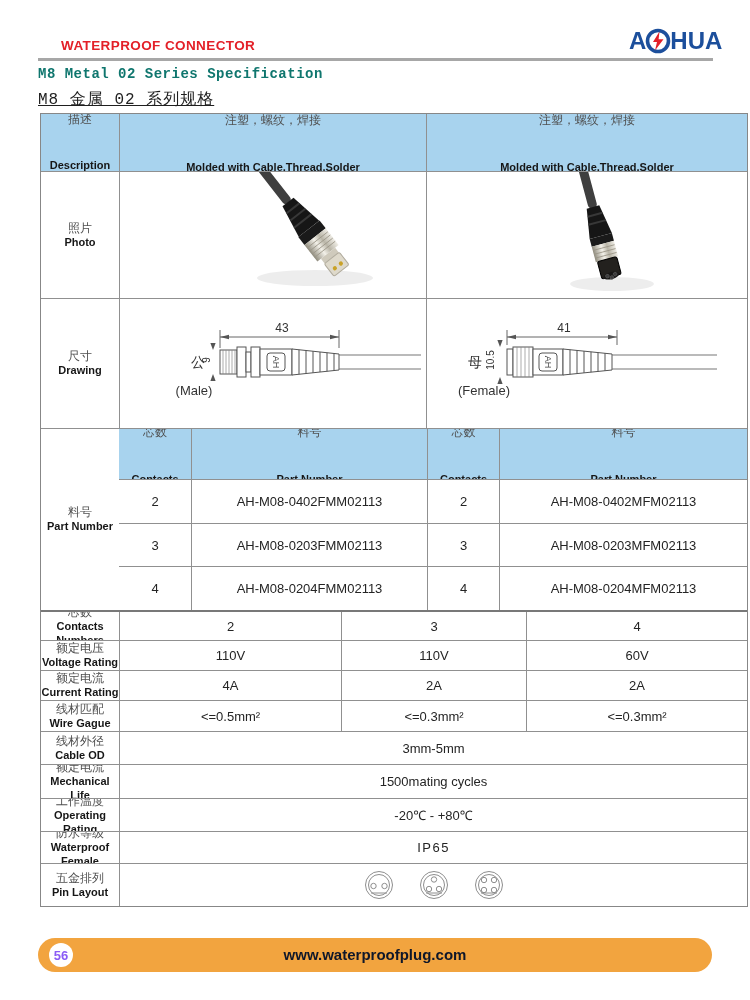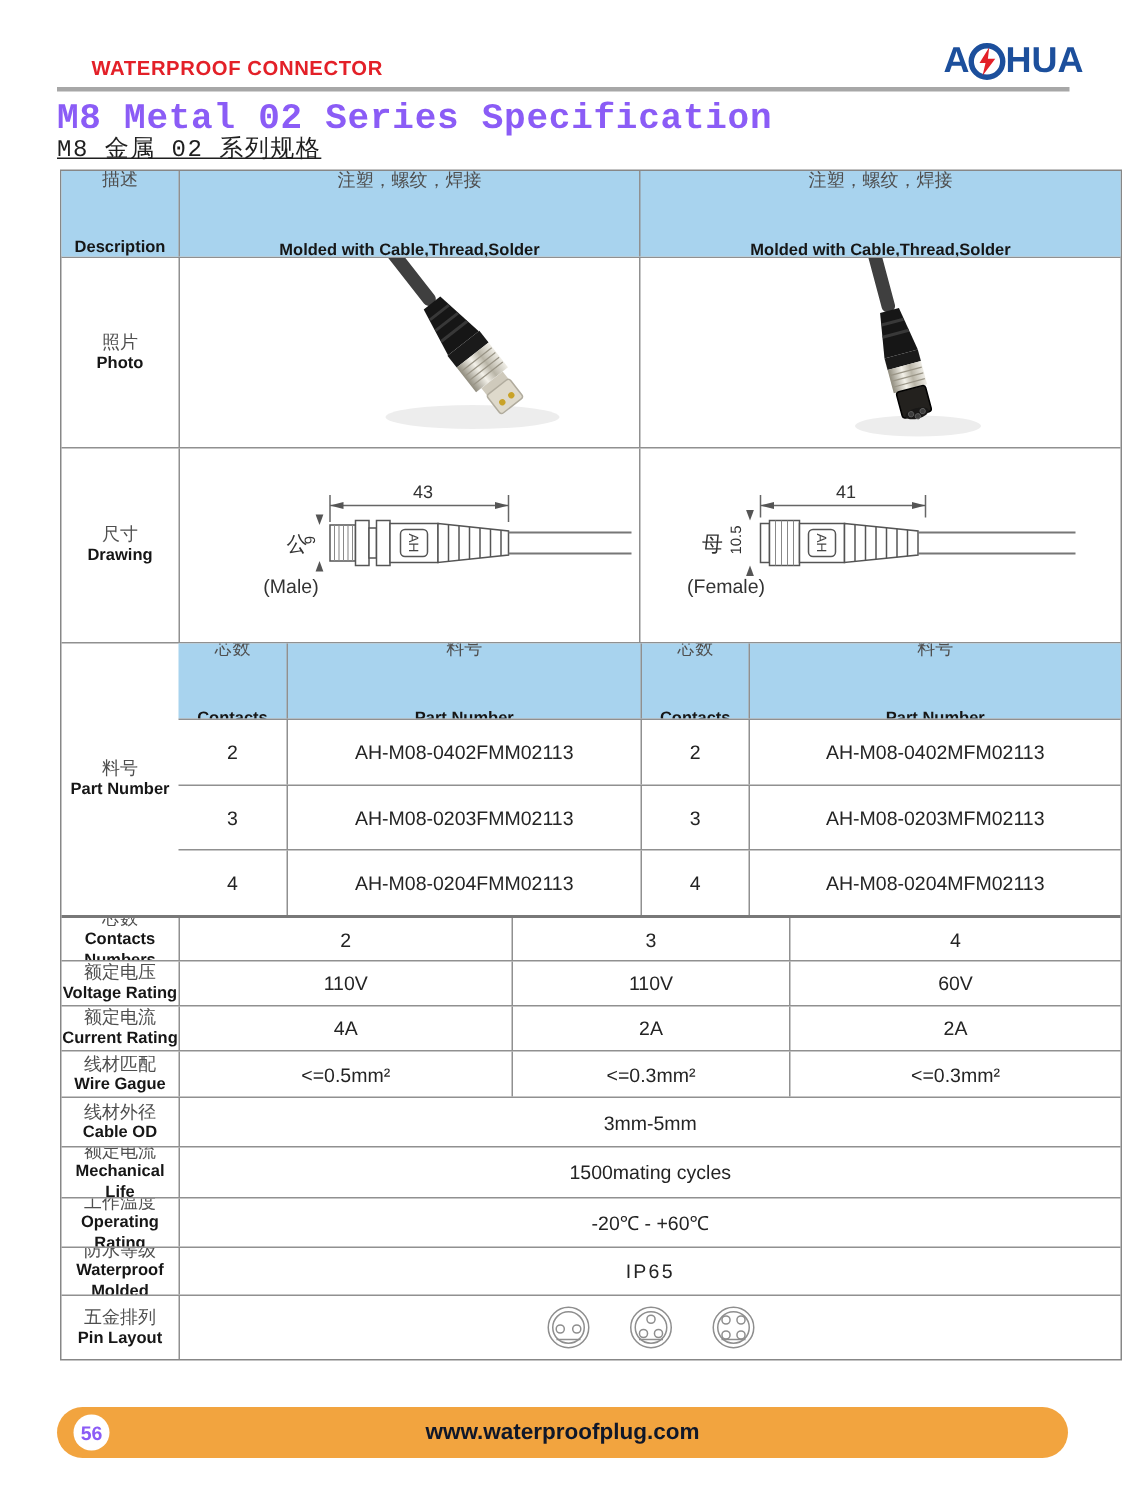--- a/index.html
+++ b/index.html
@@ -6,21 +6,21 @@
   .page{position:relative;width:750px;height:1000px;background:#ffffff;overflow:hidden;
         font-family:"Liberation Sans",sans-serif;color:#222;}
   
   .tagline{position:absolute;left:48px;top:38px;font-size:13.5px;font-weight:bold;
            color:#e32028;letter-spacing:.4px;margin-left:13px;}
   .logo{position:absolute;left:629px;top:28px;display:flex;align-items:center;
         font-size:24px;font-weight:bold;color:#1c4f9c;line-height:26px;}
   .logo svg{display:block;margin:0 -1px;}
   .gray-rule{position:absolute;left:38px;top:58px;width:675px;height:3px;background:#a7a7a7;}
   .title-en{position:absolute;left:38px;top:66px;font-family:"Liberation Mono",monospace;
-            font-size:24px;font-weight:bold;color:#8b5cf6;letter-spacing:.5px;}
+            font-size:14px;font-weight:bold;color:#0f766e;letter-spacing:.5px;}
   .title-cn{position:absolute;left:38px;top:89px;font-family:"Liberation Mono","Liberation Sans",monospace;
             font-size:16px;color:#1f1f1f;letter-spacing:1px;text-decoration:underline;}
   
   .spec-table{position:absolute;left:40px;top:113px;width:706px;border:1px solid #878787;
               box-sizing:content-box;background:#fff;}
   .row{display:flex;border-top:1px solid #909090;box-sizing:border-box;}
   .row.first{border-top:none;}
   .row.thick{border-top:2px solid #787878;}
   .cell{border-left:1px solid #909090;display:flex;flex-direction:column;align-items:center;
         justify-content:center;box-sizing:border-box;overflow:hidden;}
@@ -403,28 +403,28 @@
           <span class="val">1500mating cycles</span>
         </div>
     </div>
 
     <div class="row" style="height:33px">
       <div class="cell nb label-cell">
         <span class="cn">工作温度</span>
         <span class="en">Operating Rating</span>
       </div>
       <div class="cell fullv">
-          <span class="val">-20℃ - +60℃</span>
+          <span class="val">-20℃ - +80℃</span>
         </div>
     </div>
 
     <div class="row" style="height:32px">
       <div class="cell nb label-cell">
         <span class="cn">防水等级</span>
-        <span class="en">Waterproof Molded</span>
+        <span class="en">Waterproof Female</span>
       </div>
       <div class="cell fullv">
           <span class="val ip">IP65</span>
         </div>
     </div>
 
     <div class="row" style="height:43px">
       <div class="cell nb label-cell">
         <span class="cn">五金排列</span>
         <span class="en">Pin Layout</span>

